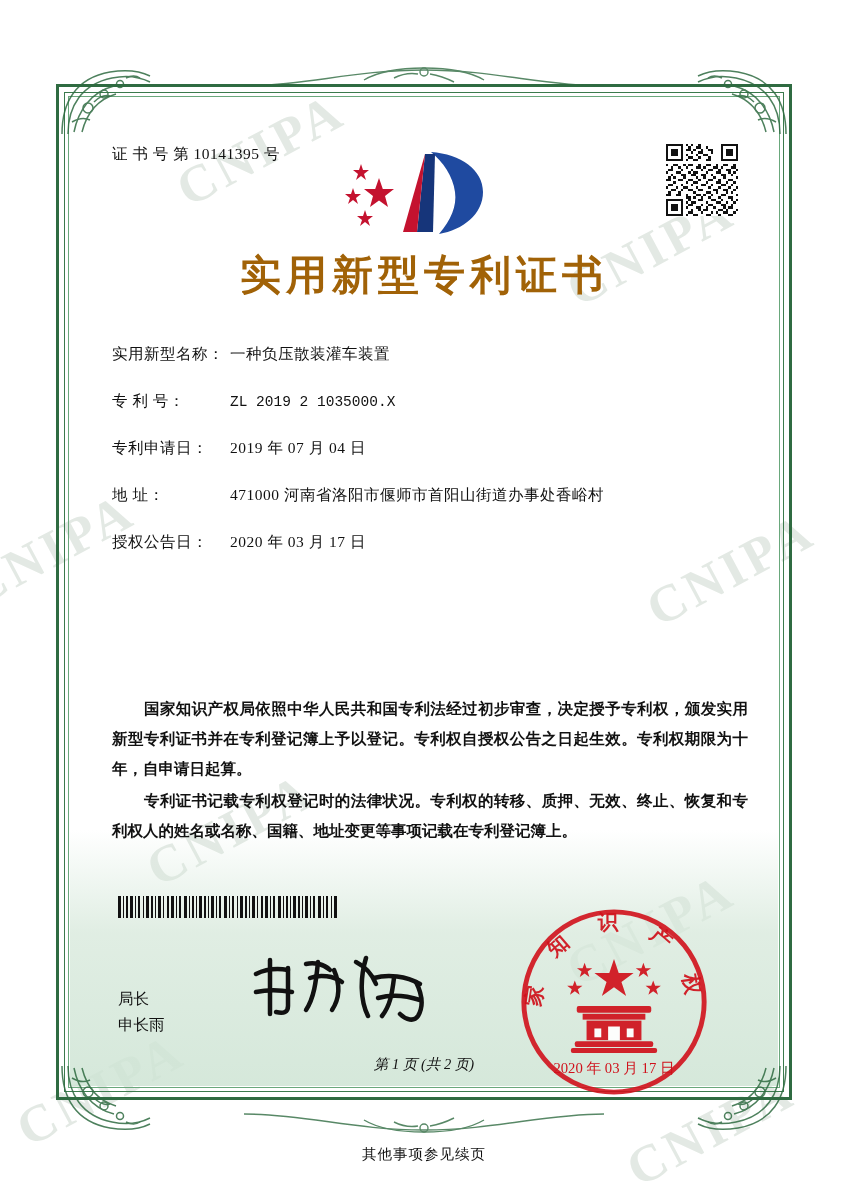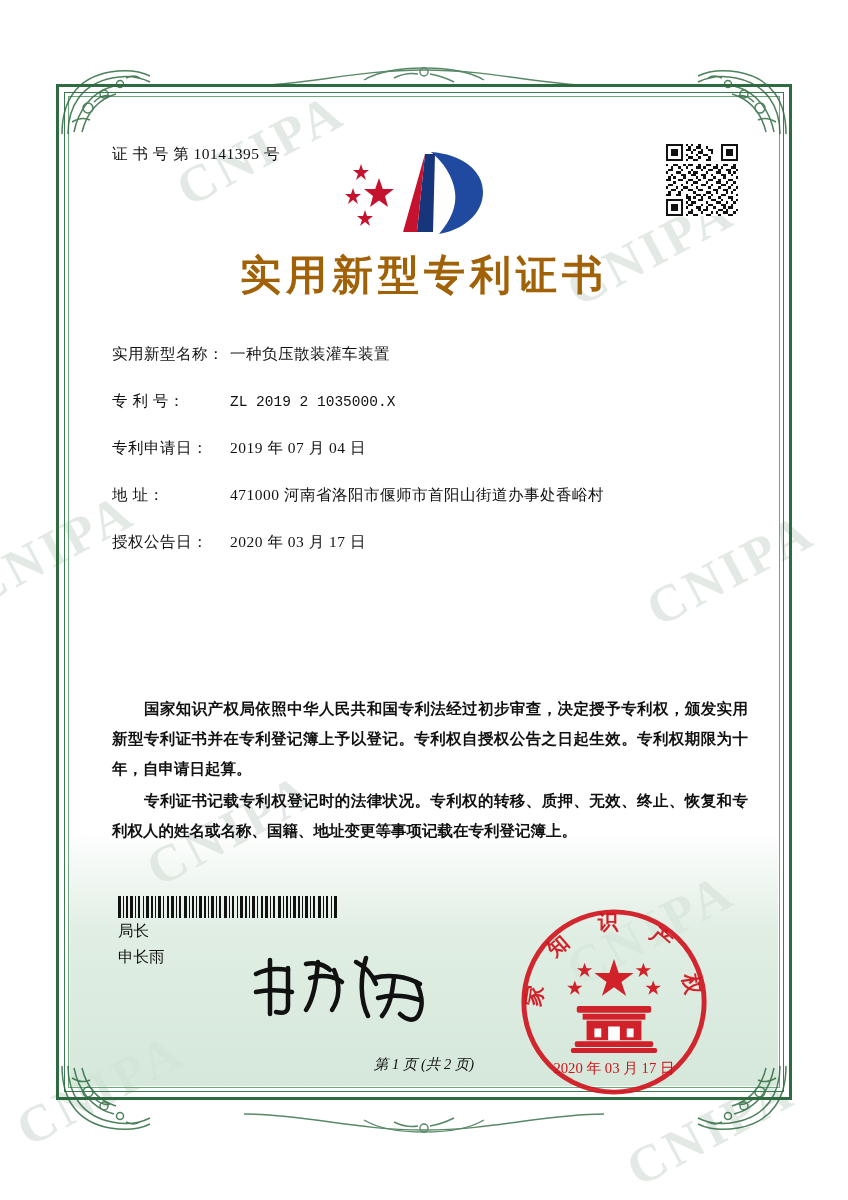--- a/index.html
+++ b/index.html
@@ -208,21 +208,21 @@
     left: 50px;
     top: 800px;
     width: 222px;
     height: 22px;
   }
   .barcode svg { display:block; width:100%; height:100%; }
 
   .signer {
     position: absolute;
     left: 50px;
-    top: 822px;
+    top: 890px;
     font-size: 15.5px;
     line-height: 26px;
     color: #111;
   }
 
   .signature {
     position: absolute;
     left: 180px;
     top: 852px;
     width: 210px;
@@ -734,13 +734,14 @@
           <rect x="60" y="140" width="80" height="6" rx="2"></rect>
           <rect x="56" y="147" width="88" height="5" rx="2"></rect>
         </g>
         <text x="100" y="172" text-anchor="middle" font-size="15" fill="#d0111b" font-family="'Liberation Serif',serif">2020 年 03 月 17 日</text>
       </svg>
     </div>
 
     <div class="page-no">第 1 页 (共 2 页)</div>
   </div>
 
+  <div class="footnote">其他事项参见续页</div>
 </div>
 
 </body></html>

